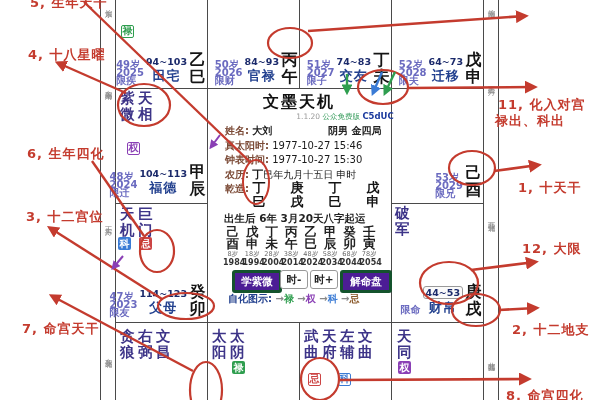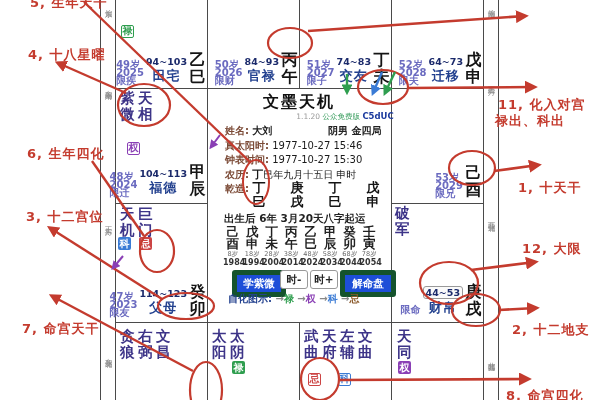--- a/index.html
+++ b/index.html
@@ -23,21 +23,21 @@
   .range{font-size:9.5px;font-weight:bold;color:#1b2a6b;white-space:nowrap;}
   .range-box{display:inline-block;border:1px solid #999;border-radius:3px;padding:0 2px;background:#fafafa;}
   .pname{font-size:13px;font-weight:bold;color:#23418f;letter-spacing:1px;white-space:nowrap;}
   .gz{width:17px;text-align:center;font-size:16px;line-height:17px;font-weight:bold;color:#141414;font-family:"DejaVu Serif",serif;}
   .side{position:absolute;writing-mode:vertical-rl;font-size:7.5px;color:#8a8a8a;letter-spacing:1px;z-index:2;}
   .anno{position:absolute;color:#c43b2e;font-size:13px;font-weight:bold;letter-spacing:1px;white-space:nowrap;z-index:6;}
   .ctr{position:absolute;z-index:3;}
   .lbl{color:#7b4a36;font-weight:bold;}
   .val{color:#1a1a1a;}
   .btn{position:absolute;height:17px;line-height:17px;text-align:center;font-size:10.5px;font-weight:bold;border-radius:3px;z-index:3;cursor:pointer;}
-  .btn-purple{background:#1d4ed8;color:#fff;border:5px solid #14532d;}
+  .btn-purple{background:#4c1d95;color:#fff;border:3px solid #14532d;}
   .btn-plain{background:#fff;color:#222;border:1px solid #999;}
   #anno-svg{position:absolute;left:0;top:0;z-index:5;}
   .dy-col{width:19.5px;text-align:center;}
   .dy-s{font-size:12.5px;line-height:12px;font-weight:bold;color:#222;font-family:"DejaVu Serif",serif;}
   .dy-a{font-size:6.5px;line-height:8px;color:#666;white-space:nowrap;}
   .dy-y{font-size:8px;line-height:9px;font-weight:bold;color:#333;}
   .bz-col{width:38px;text-align:center;}
   .bz-c{font-size:13px;line-height:13px;font-weight:bold;color:#141414;font-family:"DejaVu Serif",serif;}
 </style>
 </head>

